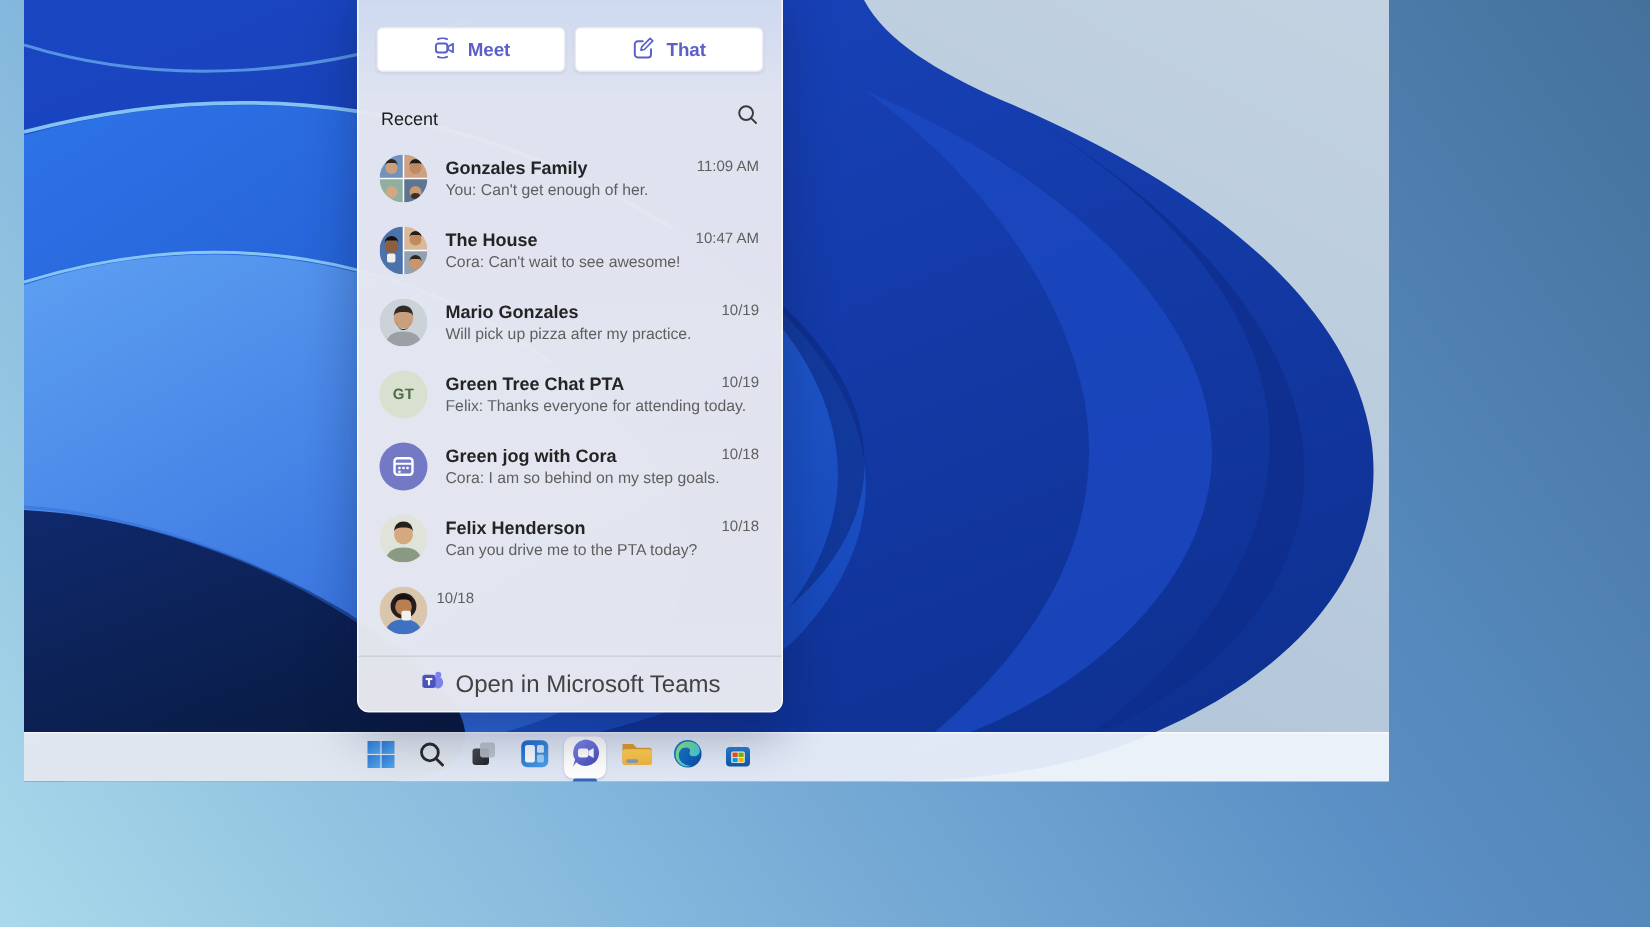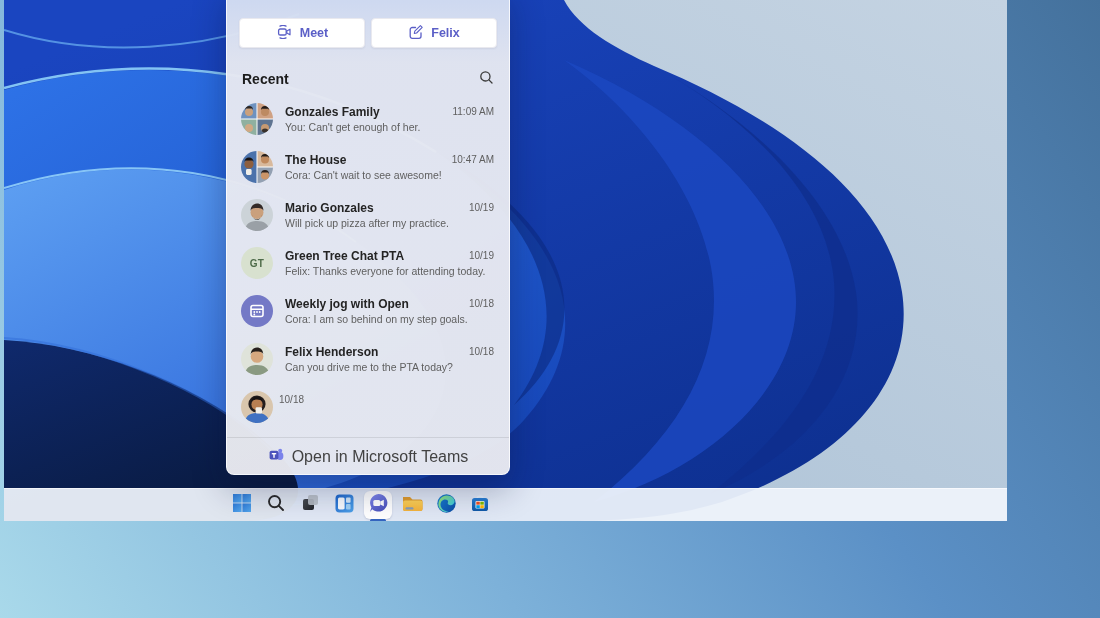--- a/index.html
+++ b/index.html
@@ -1,19 +1,19 @@
 <!DOCTYPE html>
 <html><head>
 <meta charset="utf-8">
 <style>
   * { margin:0; padding:0; box-sizing:border-box; }
   body { font-family:"Liberation Sans", sans-serif; }
   .stage { position:relative; width:1100px; height:618px; overflow:hidden;
            background:linear-gradient(235deg,#44719c 0%,#5b90c6 38%,#7db1d9 66%,#a9d9ea 100%); }
-  .screen { position:absolute; left:4px; top:0; width:1003px; height:521px; overflow:hidden; background:#b6c9db; }
+  .screen { position:absolute; left:16px; top:0; width:910px; height:521px; overflow:hidden; background:#b6c9db; }
   .wallpaper { position:absolute; inset:0; }
   .wallpaper svg { display:block; }
 
   
   .taskbar { position:absolute; left:0; bottom:0; width:1003px; height:33px;
              background:rgba(238,243,251,0.94); border-top:1px solid rgba(255,255,255,0.6); }
   .tb-icons { position:absolute; left:224px; top:0; height:100%; display:flex; align-items:center; gap:6px; }
   .tb-btn { width:28px; height:28px; border-radius:6px; display:flex; align-items:center; justify-content:center; position:relative; }
   .tb-btn.active { background:#ffffff; box-shadow:0 1px 2px rgba(20,30,80,.15); }
   .tb-underline { position:absolute; left:50%; transform:translateX(-50%); bottom:-3px; width:16px; height:3px;
@@ -22,21 +22,21 @@
   
   .flyout { position:absolute; left:222px; top:-16px; width:284px; height:491px;
             background:linear-gradient(180deg, rgba(208,219,242,.97) 0%, rgba(230,232,241,.97) 16%, rgba(233,234,240,.97) 100%);
             border:1px solid rgba(255,255,255,.8); border-radius:8px;
             box-shadow:0 14px 34px rgba(8,18,55,.32); padding:33px 12px 0; }
   .fbtns { display:flex; gap:6px; }
   .fbtn { flex:1; height:30px; background:#ffffff; border:1px solid #e9e9ef; border-radius:4px;
           display:flex; align-items:center; justify-content:center; gap:7px;
           color:#5b5fc7; font-size:12.5px; font-weight:700; box-shadow:0 1px 2px rgba(30,30,60,.07); cursor:default; }
   .fhead { margin-top:23px; height:16px; display:flex; justify-content:space-between; align-items:center; padding:0 3px; }
-  .fhead-label { font-size:14px; font-weight:700; color:#1c1c1c; }
+  .fhead-label { font-size:12px; font-weight:400; color:#1c1c1c; }
   .frows { margin-top:8px; }
   .row { height:48px; display:flex; align-items:center; padding:0 3px 0 2px; }
   .avatar { width:32px; height:32px; border-radius:50%; overflow:hidden; flex:none; }
   .avatar svg { display:block; }
   .av-init { background:#d8e1cf; color:#4e6b49; display:flex; align-items:center; justify-content:center;
              font-size:10px; font-weight:700; letter-spacing:.3px; }
   .av-event { background:#7479c6; display:flex; align-items:center; justify-content:center; }
   .rowtext { margin-left:12px; flex:1; min-width:0; display:flex; flex-direction:column; }
   .rtitle { font-size:12px; line-height:15px; color:#242424; font-weight:600; white-space:nowrap; }
   .rprev  { font-size:10.5px; line-height:14px; color:#5f5f5f; white-space:nowrap; }
@@ -240,21 +240,21 @@
           </span>
           <span>Meet</span>
         </div>
         <div class="fbtn">
           <span>
             <svg width="16" height="16" viewBox="0 0 16 16">
               <path d="M13,8.8 V12.3 a2,2 0 0 1 -2,2 H4.2 a2,2 0 0 1 -2,-2 V5.5 a2,2 0 0 1 2,-2 H7.5" stroke="#5b5fc7" stroke-width="1.3" fill="none" stroke-linecap="round"></path>
               <path d="M8.6,9 L14.2,3.3 L12.4,1.6 L6.8,7.2 L6.3,9.4 Z" stroke="#5b5fc7" stroke-width="1.1" fill="none" stroke-linejoin="round"></path>
             </svg>
           </span>
-          <span>Felix</span>
+          <span>That</span>
         </div>
       </div>
 
       <div class="fhead">
         <span class="fhead-label">Recent</span>
         <span>
           <svg width="15" height="15" viewBox="0 0 15 15">
             <circle cx="6.4" cy="6.4" r="4.6" stroke="#3a3a3a" stroke-width="1.3" fill="none"></circle>
             <line x1="9.9" y1="9.9" x2="13" y2="13" stroke="#3a3a3a" stroke-width="1.3" stroke-linecap="round"></line>
           </svg>
@@ -345,21 +345,21 @@
             <svg width="32" height="32" viewBox="0 0 32 32">
               <rect x="10" y="10.5" width="12" height="11" rx="2" stroke="#ffffff" stroke-width="1.6" fill="none"></rect>
               <line x1="10" y1="14.2" x2="22" y2="14.2" stroke="#ffffff" stroke-width="1.4"></line>
               <circle cx="13.3" cy="17" r="0.9" fill="#fff"></circle>
                 <circle cx="16" cy="17" r="0.9" fill="#fff"></circle>
               <circle cx="18.7" cy="17" r="0.9" fill="#fff"></circle>
                 <circle cx="13.3" cy="19.5" r="0.9" fill="#fff"></circle>
             </svg>
           </span>
           <span class="rowtext">
-            <span class="rtitle">Weekly jog with Open</span>
+            <span class="rtitle">Green jog with Cora</span>
             <span class="rprev">Cora: I am so behind on my step goals.</span>
           </span>
           <span class="rtime">10/18</span>
         </div>
 
         <div class="row">
           <span class="avatar">
             <svg width="32" height="32" viewBox="0 0 32 32">
               <rect width="32" height="32" fill="#dfe3da"></rect>
               <path d="M4,32 C4,25 9,22 16,22 C23,22 28,25 28,32 Z" fill="#8a9a82"></path>

